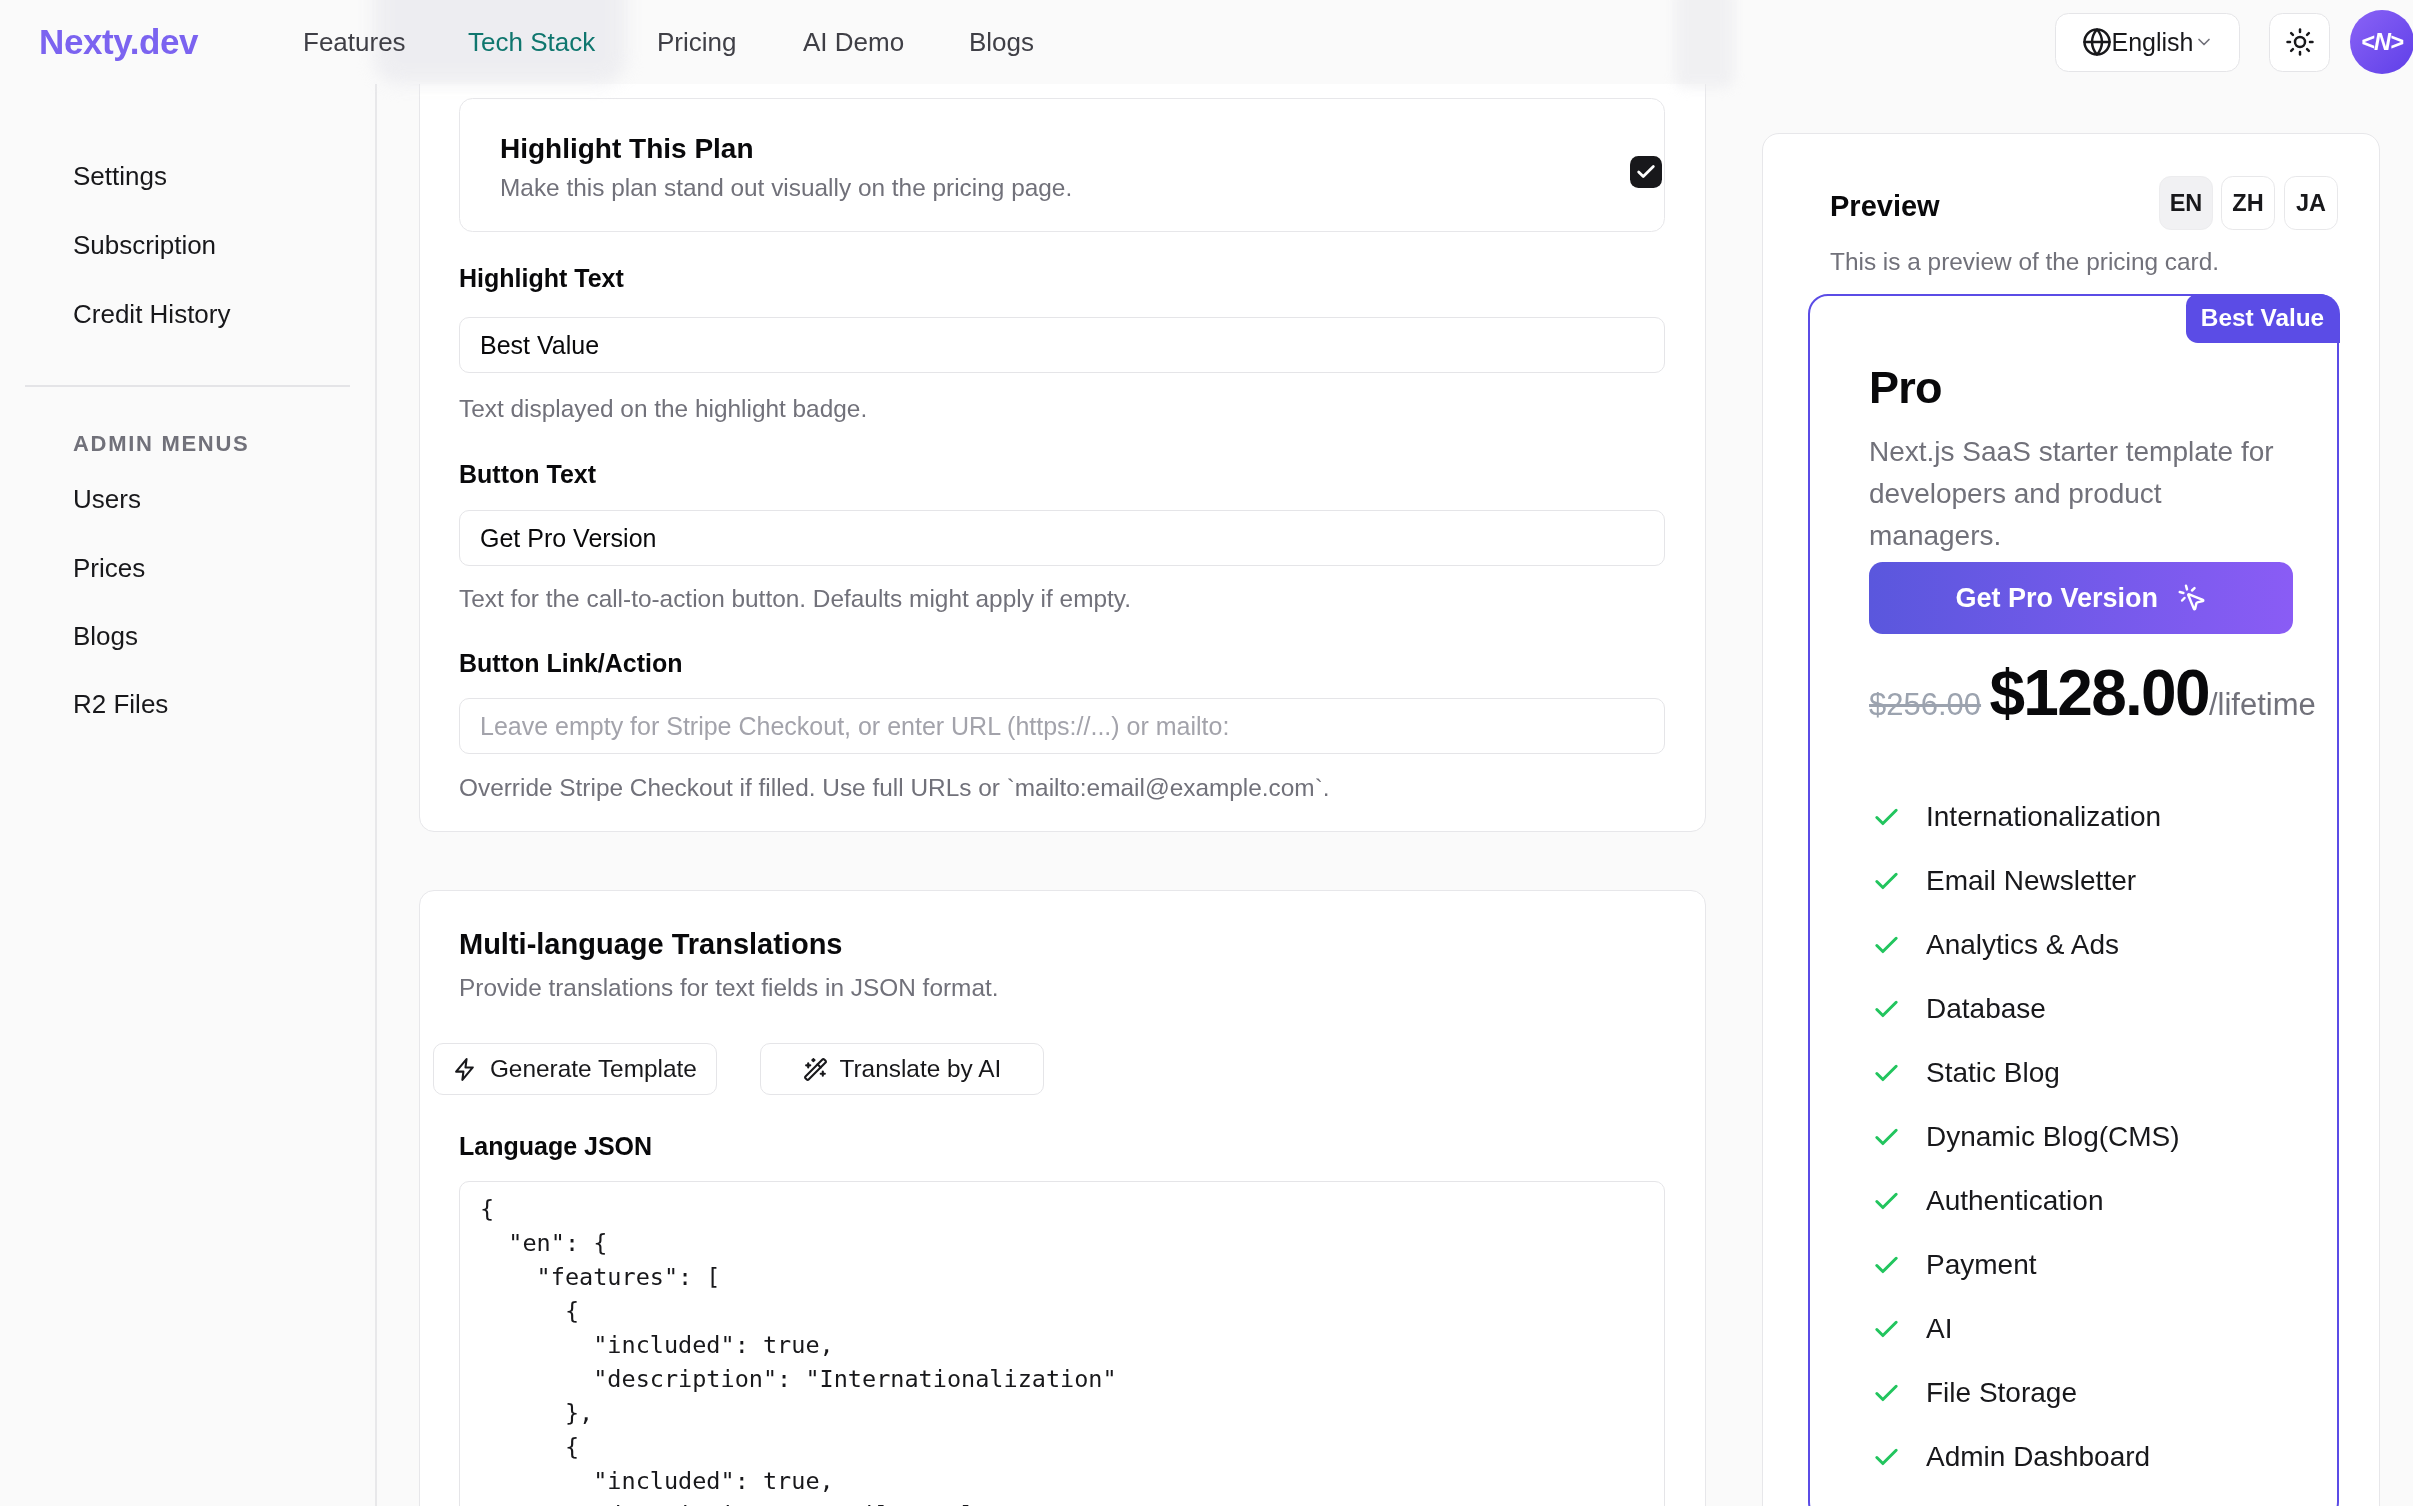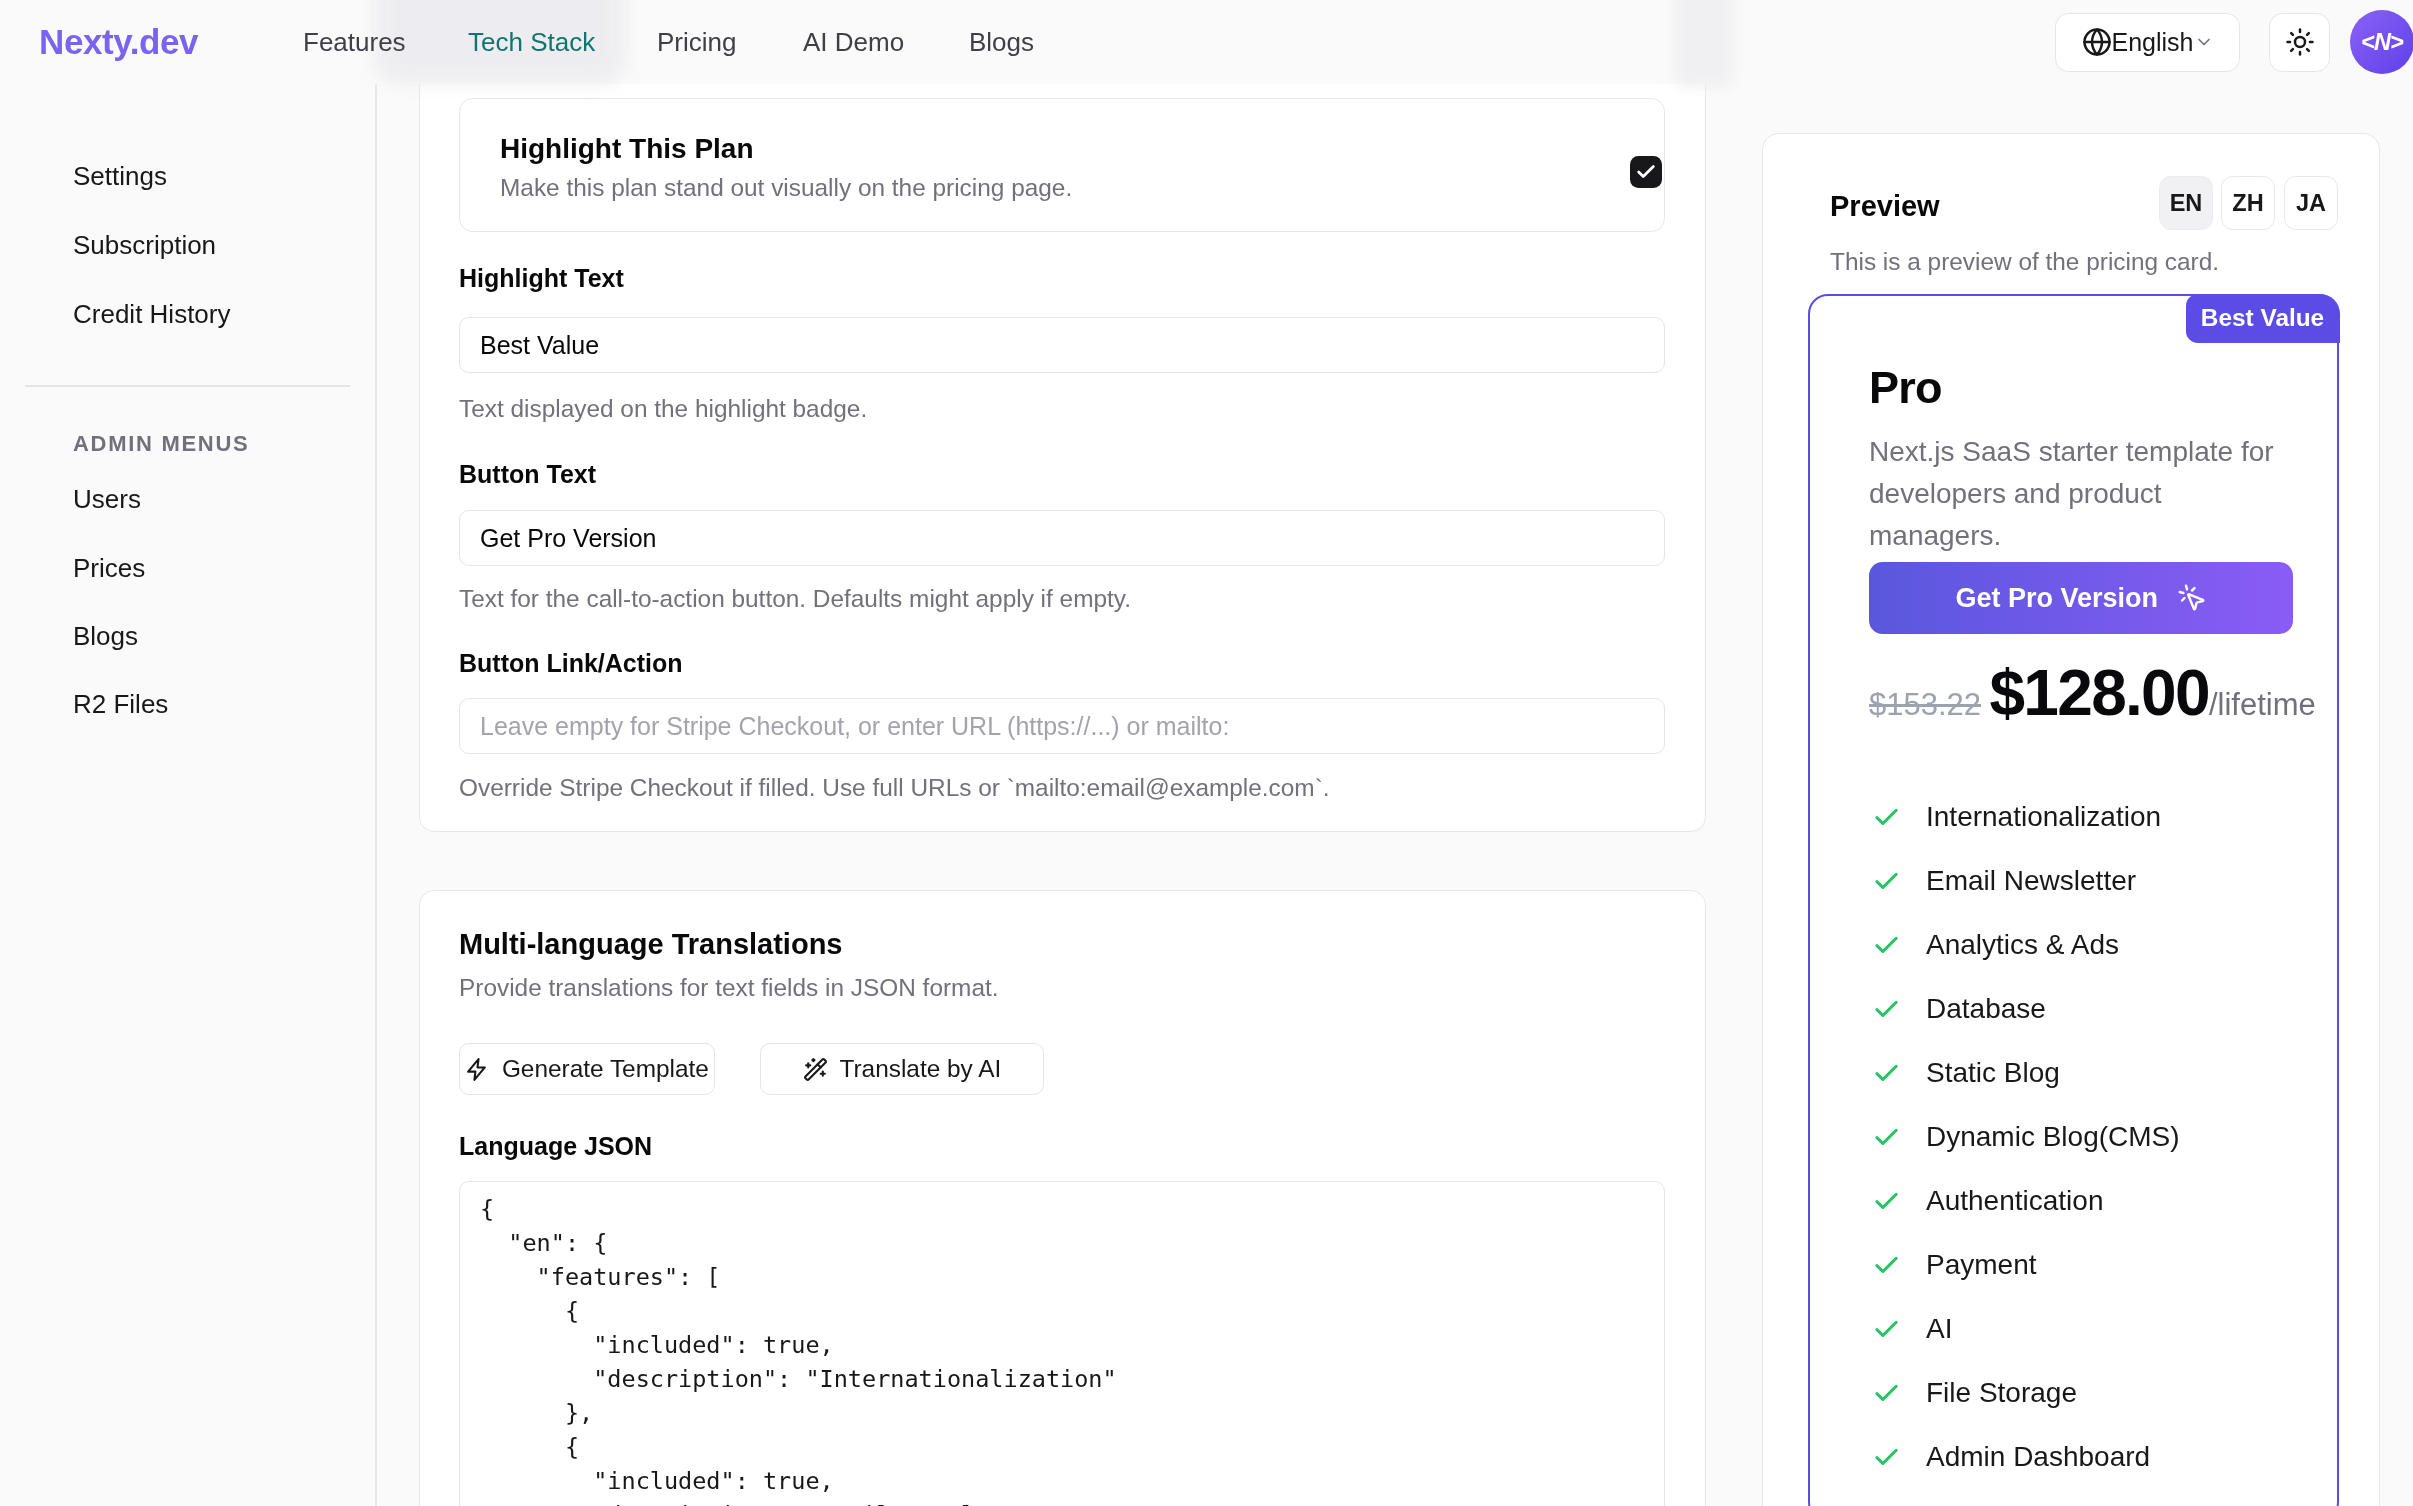--- a/index.html
+++ b/index.html
@@ -172,21 +172,21 @@
 <div class="abs helper" style="top:585px">Text for the call-to-action button. Defaults might apply if empty.</div>
 
 <label class="abs field-label" style="top:649px">Button Link/Action</label>
 <input class="abs text-input" style="top: 698px;" placeholder="Leave empty for Stripe Checkout, or enter URL (https://...) or mailto:">
 <div class="abs helper" style="top:774px">Override Stripe Checkout if filled. Use full URLs or `mailto:email@example.com`.</div>
 
 <div class="abs card card-b"></div>
 <div class="abs section-title" style="top:928px">Multi-language Translations</div>
 <div class="abs section-sub" style="top:974px">Provide translations for text fields in JSON format.</div>
 
-<button class="abs tool-btn" style="left:459px;width:256px">
+<button class="abs tool-btn" style="left:433px;width:284px">
   <span>
     <svg width="25" height="25" viewBox="0 0 24 24" class="icon-stroke" style="color:#18181b">
         <path d="M13 2 3 14h7l-1 8 10-12h-7l1-8z"></path>
       </svg>
   </span>
   <span>Generate Template</span>
 </button>
 <button class="abs tool-btn" style="left:760px;width:284px">
   <span>
     <svg width="25" height="25" viewBox="0 0 24 24" class="icon-stroke" style="color:#18181b">
@@ -236,21 +236,21 @@
           <path d="M14 4.1 12 6"></path>
             <path d="m5.1 8-2.9-.8"></path>
             <path d="m6 12-1.9 2"></path>
             <path d="M7.2 2.2 8 5.1"></path>
           <path d="M9.037 9.69a.498.498 0 0 1 .653-.653l11 4.5a.5.5 0 0 1-.074.949l-4.349 1.041a1 1 0 0 0-.74.739l-1.04 4.35a.5.5 0 0 1-.95.074z"></path>
         </svg>
       </span>
     </button>
 
     <div class="abs price-row">
-      <span class="price-orig">$153.22</span>
+      <span class="price-orig">$256.00</span>
       <span class="price-now">$128.00</span>
       <span class="price-suffix">/lifetime</span>
     </div>
 
     <ul class="abs features">
       <li>
           <span>
             <svg width="29" height="29" viewBox="0 0 24 24" class="icon-stroke" style="color:#22c55e;stroke-width:2.5">
               <path d="M20 6 9 17l-5-5"></path>
             </svg>

